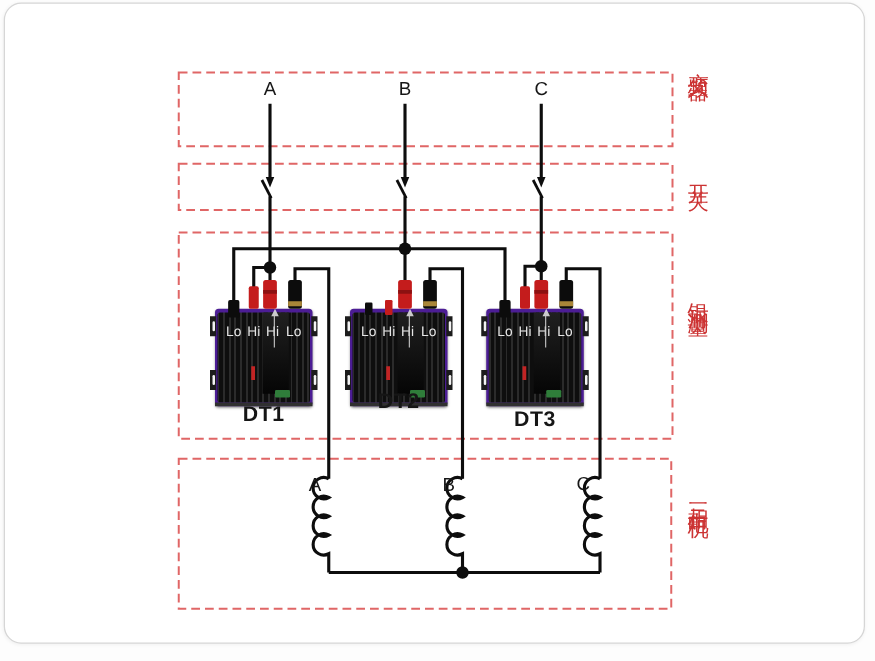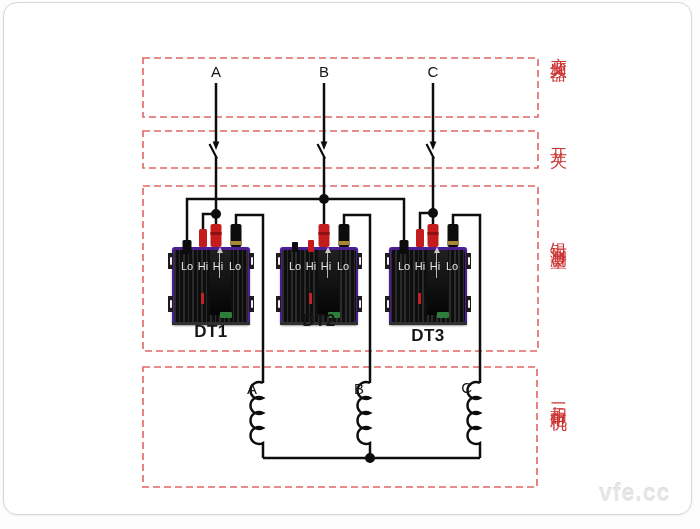--- a/index.html
+++ b/index.html
@@ -203,14 +203,13 @@
 
   <div class="lbl coil-lbl" style="left:227px;top:380px">A</div>
   <div class="lbl coil-lbl" style="left:334px;top:380px">B</div>
   <div class="lbl coil-lbl" style="left:442px;top:379px">C</div>
 
   <div class="cn" style="top:44px">变频器</div>
   <div class="cn" style="top:134px">开关</div>
   <div class="cn" style="top:229px">银河测量</div>
   <div class="cn" style="top:389px">三相电机</div>
 
-  <div class="watermark">vfe.cc</div>
 </div>
 
 </body></html>

